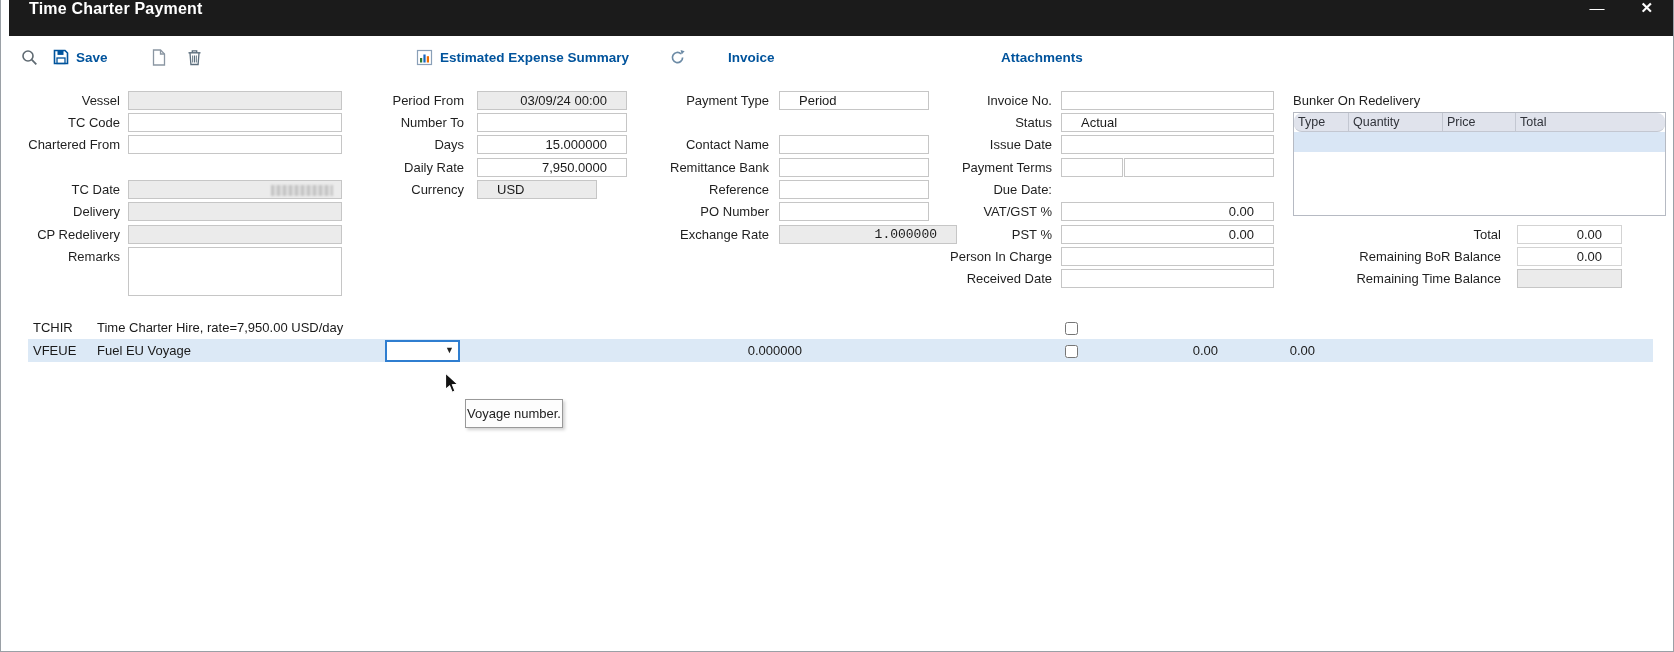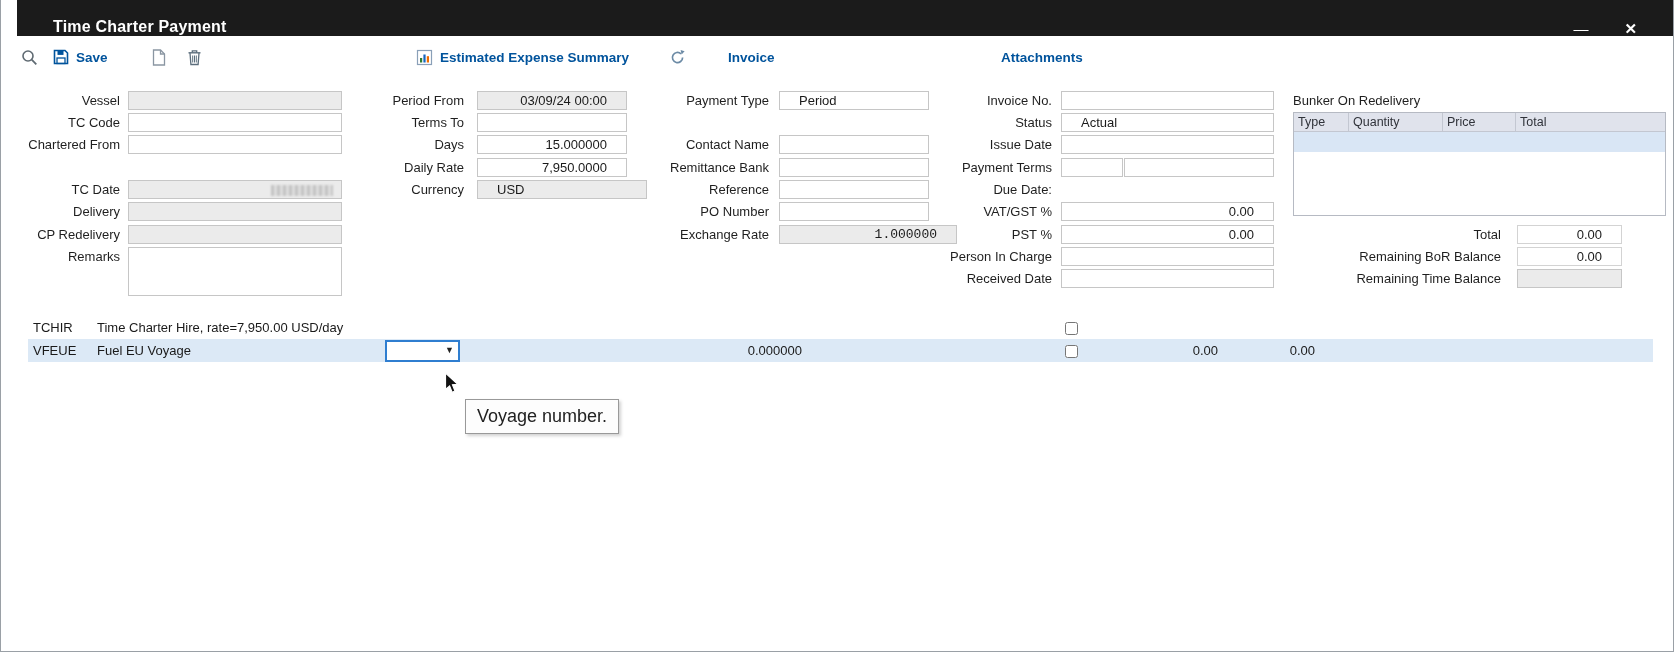--- a/index.html
+++ b/index.html
@@ -2,22 +2,22 @@
 <html><head>
 <meta charset="utf-8">
 <style>
   * { margin:0; padding:0; box-sizing:border-box; }
   html,body { width:1674px; height:652px; }
   body { font-family:"Liberation Sans",sans-serif; background:#fff; overflow:hidden; }
   .window { position:relative; width:1674px; height:652px; background:#fff;
             border:1px solid #9aa0a6; border-top:none; }
 
   
-  .titlebar { position:absolute; top:0; left:16px; right:0; height:36px; background:#1b1b1b;
-              color:#fff; display:flex; align-items:flex-end; padding:0 36px; }
+  .titlebar { position:absolute; top:0; left:8px; right:0; height:36px; background:#1b1b1b;
+              color:#fff; display:flex; align-items:flex-start; padding:0 20px; }
   .titlebar .title { font-size:16px; font-weight:bold; letter-spacing:.2px; }
   .win-controls { margin-left:auto; display:flex; align-items:center; gap:36px; }
   .win-btn { cursor:pointer; font-size:15px; line-height:1; }
   .win-btn.close { font-weight:bold; }
 
   
   .toolbar { position:absolute; top:36px; left:0; right:0; height:42px; background:#fff; }
   .tb-item { position:absolute; top:0; height:42px; display:flex; align-items:center; gap:7px;
              color:#00539C; font-weight:bold; font-size:13.5px; cursor:pointer; white-space:nowrap; }
   .tb-icon { display:flex; align-items:center; }
@@ -33,21 +33,21 @@
   .fld.num { text-align:right; }
   .fld.lite { border-color:#d3d3d3; }
   textarea.fld { resize:none; }
   .redact { position:absolute; right:8px; top:4px; width:62px; height:11px;
             background:repeating-linear-gradient(90deg,#b9b9b9 0 3px,#dcdcdc 3px 6px);
             filter:blur(1px); opacity:.8; }
 
   
   .bunker { position:absolute; left:1292px; top:112px; width:373px; height:104px;
             border:1px solid #b6bac3; background:#fff; font-size:12.5px; color:#30333a; }
-  .bk-head { display:flex; height:19px; background:#e0e3ec; border-bottom:1px solid #c3c7d1; }
+  .bk-head { display:flex; height:19px; background:#e0e3ec; border-bottom:1px solid #c3c7d1;border-radius:8px; }
   .bk-head span { padding:2px 4px; border-right:1px solid #c3c7d1; overflow:hidden; white-space:nowrap; }
   .bk-row { height:20px; background:#d9e6f5; }
 
   
   table.grid { position:absolute; left:27px; top:316px; width:1625px; border-collapse:collapse;
                table-layout:fixed; font-size:13px; }
   table.grid th { background:#e4e7ef; border:1px solid #c6cad3; border-left:none;
                   font-weight:normal; text-align:left; padding:2px 5px; height:20px;
                   color:#30333a; font-size:12.5px; white-space:nowrap; overflow:hidden; }
   table.grid th:first-child { border-left:1px solid #c6cad3; }
@@ -57,21 +57,21 @@
   td.ctr { text-align:center; }
   td.pr18 { padding-right:18px; }
   td.pr11 { padding-right:11px; }
   input[type=checkbox] { margin:0; vertical-align:middle; width:13px; height:13px; }
 
   .combo { height:22px; border:2px solid #2f7ed0; background:#fff; display:flex;
            align-items:center; justify-content:flex-end; padding-right:4px; cursor:pointer; }
   .combo .arrow { font-size:9px; color:#222; line-height:1; }
 
   .tooltip { position:absolute; left:464px; top:399px; background:#fdfdfd;
-             border:1px solid #999; padding:6px 11px; font-size:18px; color:#222;
+             border:1px solid #999; padding:6px 1px; font-size:13px; color:#222;
              box-shadow:2px 2px 3px rgba(0,0,0,.18); z-index:20; white-space:nowrap; }
   .cursor { position:absolute; left:443px; top:372px; z-index:30; }
 </style>
 </head>
 <body>
 
 <div class="window">
 
   <div class="titlebar">
     <span class="title">Time Charter Payment</span>
@@ -157,28 +157,28 @@
     </div>
   <span class="lbl" style="left:0;top:202px;width:121px">Delivery</span>
   <input class="fld ro" style="left: 127px; top: 202px; width: 214px;" readonly="" value="">
   <span class="lbl" style="left:0;top:225px;width:121px">CP Redelivery</span>
   <input class="fld ro" style="left: 127px; top: 225px; width: 214px;" readonly="" value="">
   <span class="lbl" style="left:0;top:247px;width:121px">Remarks</span>
   <textarea class="fld" style="left: 127px; top: 247px; width: 214px; height: 49px;"></textarea>
 
   <span class="lbl" style="left:350px;top:91px;width:115px">Period From</span>
   <input class="fld ro num" style="left: 476px; top: 91px; width: 150px;" readonly="" value="03/09/24 00:00">
-  <span class="lbl" style="left:350px;top:113px;width:115px">Terms To</span>
+  <span class="lbl" style="left:350px;top:113px;width:115px">Number To</span>
   <input class="fld" style="left: 476px; top: 113px; width: 150px;" value="">
   <span class="lbl" style="left:350px;top:135px;width:115px">Days</span>
   <input class="fld num" style="left: 476px; top: 135px; width: 150px;" value="15.000000">
   <span class="lbl" style="left:350px;top:158px;width:115px">Daily Rate</span>
   <input class="fld num" style="left: 476px; top: 158px; width: 150px;" value="7,950.0000">
   <span class="lbl" style="left:350px;top:180px;width:115px">Currency</span>
-  <input class="fld ro" style="left: 476px; top: 180px; width: 170px;" readonly="" value="USD">
+  <input class="fld ro" style="left: 476px; top: 180px; width: 120px;" readonly="" value="USD">
 
   <span class="lbl" style="left:640px;top:91px;width:130px">Payment Type</span>
   <input class="fld" style="left: 778px; top: 91px; width: 150px;" value="Period">
   <span class="lbl" style="left:640px;top:135px;width:130px">Contact Name</span>
   <input class="fld" style="left: 778px; top: 135px; width: 150px;" value="">
   <span class="lbl" style="left:640px;top:158px;width:130px">Remittance Bank</span>
   <input class="fld" style="left: 778px; top: 158px; width: 150px;" value="">
   <span class="lbl" style="left:640px;top:180px;width:130px">Reference</span>
   <input class="fld" style="left: 778px; top: 180px; width: 150px;" value="">
   <span class="lbl" style="left:640px;top:202px;width:130px">PO Number</span>

